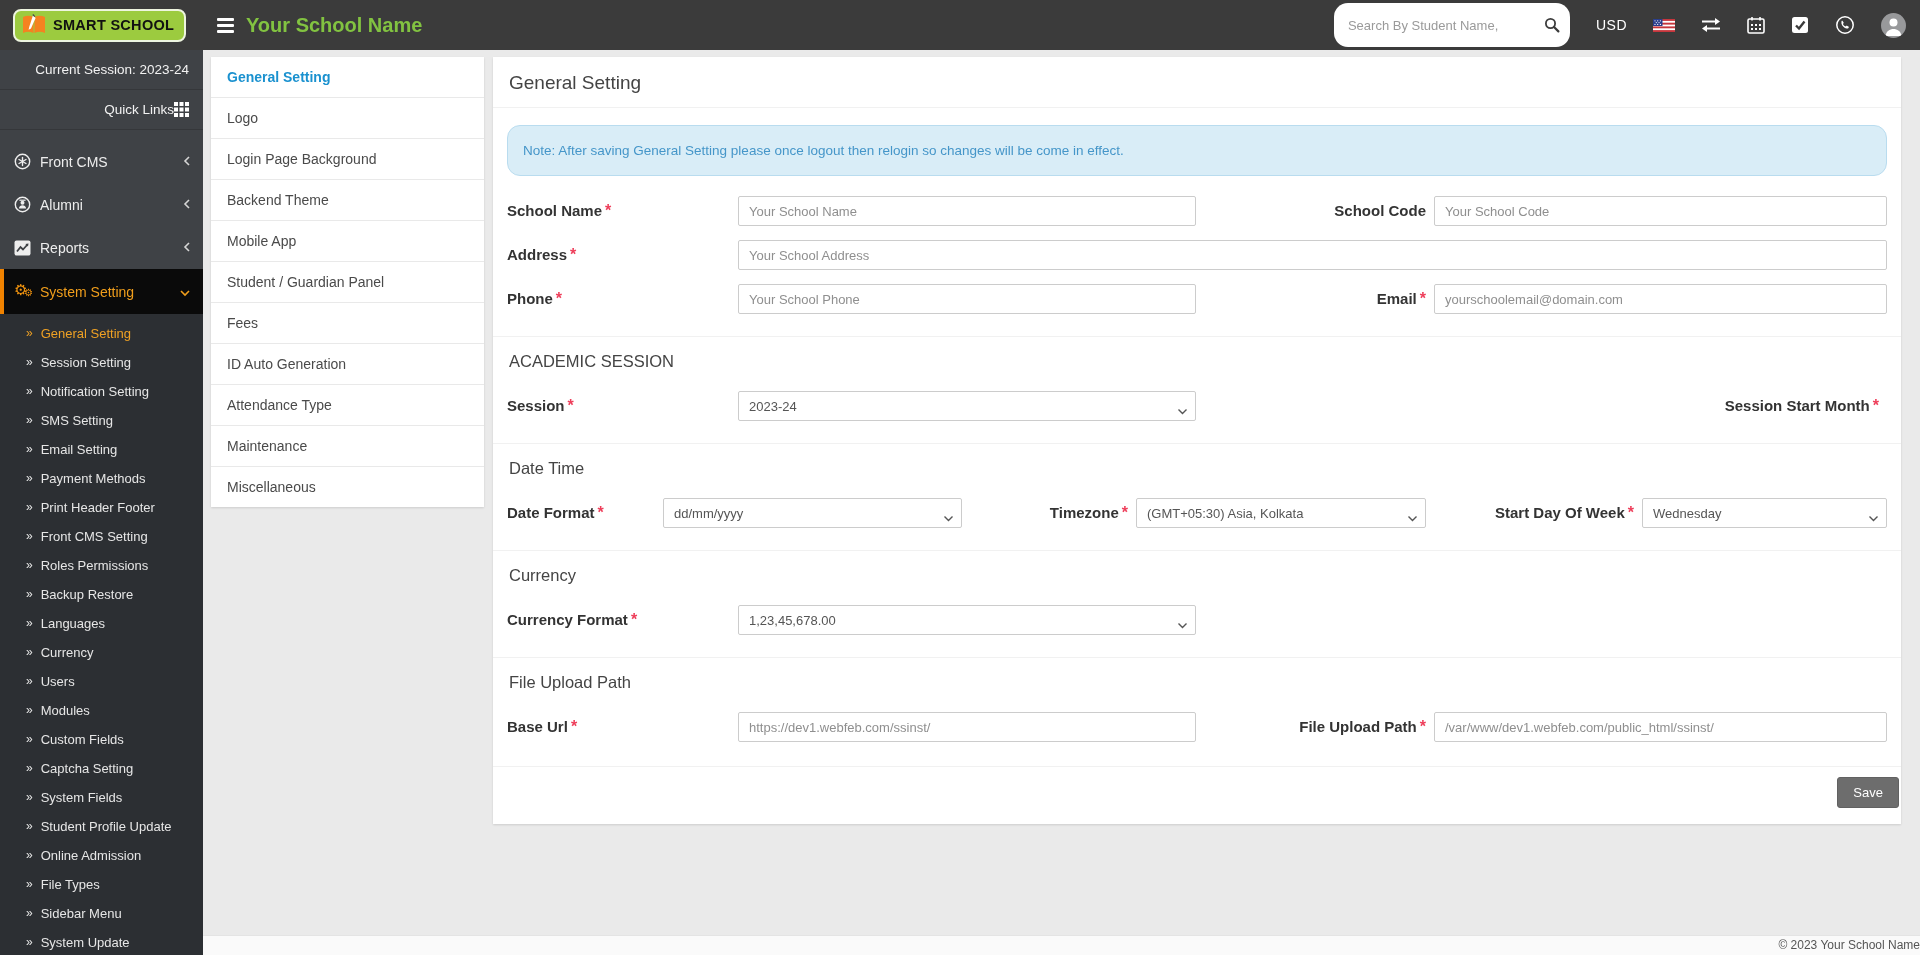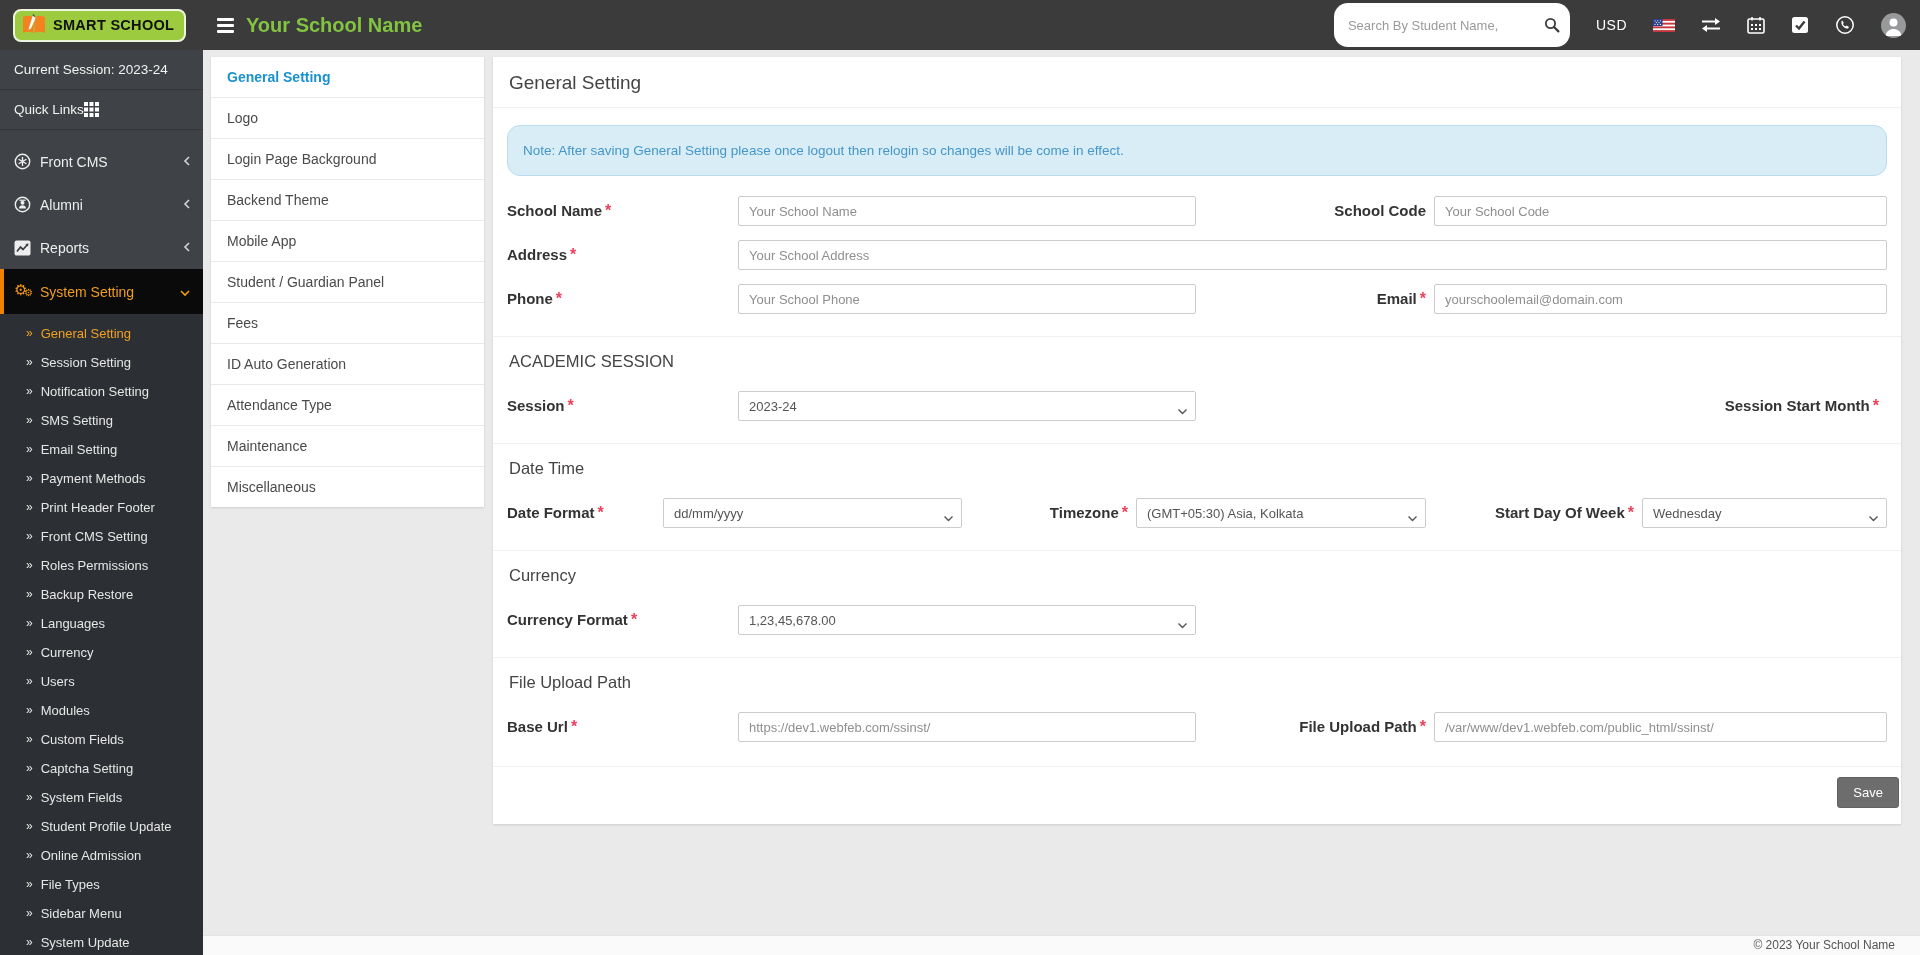--- a/index.html
+++ b/index.html
@@ -40,21 +40,21 @@
     display:flex; align-items:center; justify-content:center; overflow:hidden;
   }
 
   
   .sidebar {
     position:absolute; top:50px; left:0; width:203px; height:905px;
     background:#3f4246; z-index:20; overflow:hidden;
   }
   .side-row {
     padding:12px 14px; color:#f2f2f2; font-size:13.5px;
-    border-bottom:1px solid #35373a; display:flex; align-items:center; justify-content:flex-start;
+    border-bottom:1px solid #35373a; display:flex; align-items:center; justify-content:flex-end;
   }
   .menu { margin-top:10px; }
   .menu-item {
     height:43px; display:flex; align-items:center; padding:0 12px 0 14px;
     color:#ededed; font-size:14px; cursor:pointer;
   }
   .menu-item .mi-icon { width:26px; display:flex; align-items:center; }
   .menu-item .mi-label { flex:1; }
   .menu-item.active {
     background:#0a0a0a; border-left:4px solid #f08200; padding-left:10px;
@@ -125,21 +125,21 @@
   .save-btn {
     background:#6d6d6d; border:1px solid #616161; color:#fff; font-size:13px;
     padding:7px 15px; border-radius:3px; cursor:pointer;
     font-family:"Liberation Sans", sans-serif;
   }
 
   
   .footer {
     position:absolute; left:203px; right:0; bottom:0; height:20px;
     background:#fafafa; border-top:1px solid #e4e4e4;
-    text-align:right; font-size:12px; color:#555; line-height:19px; padding-right:25px; z-index:5;margin-top:24px;
+    text-align:right; font-size:12px; color:#555; line-height:19px; z-index:5;margin-top:24px;
   }
 </style>
 </head>
 <body>
 
 <div class="header">
   <div class="logo-zone">
     <div class="logo-pill">
       <span style="display:flex;">
         <svg width="26" height="24" viewBox="0 0 26 24">

